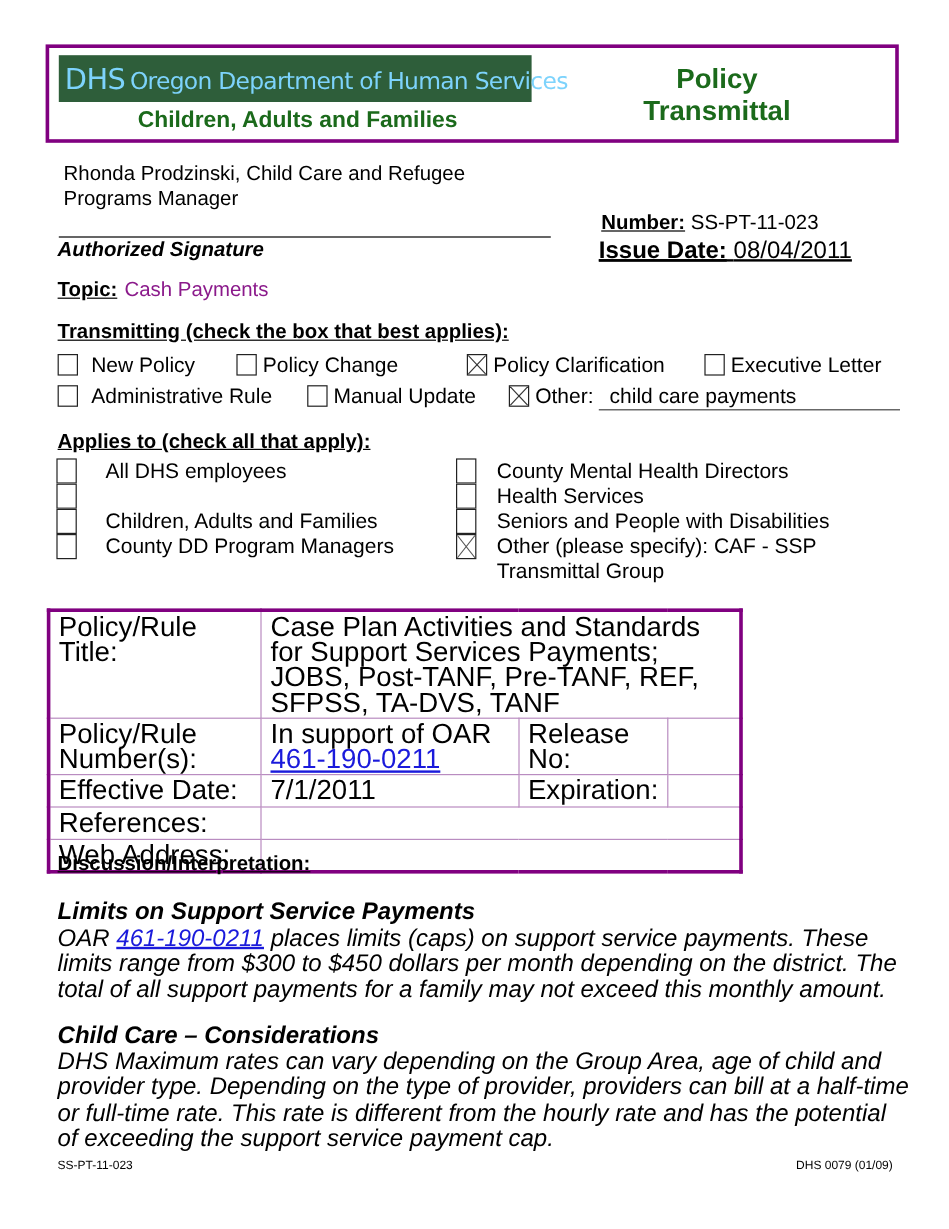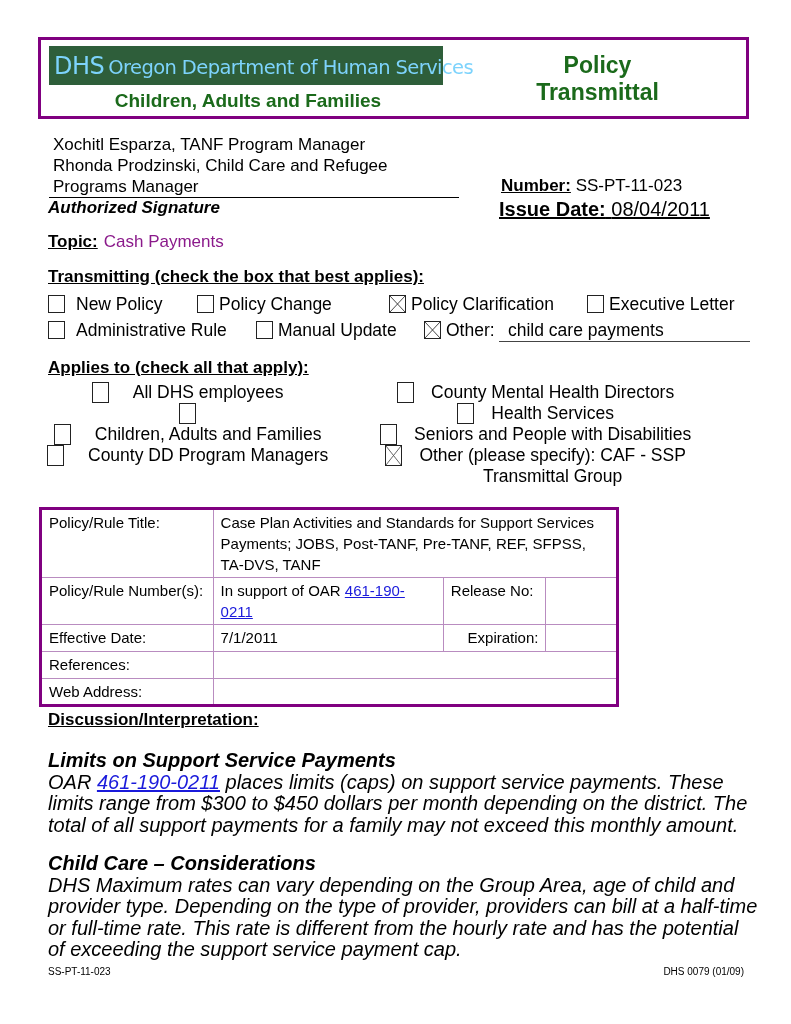--- a/index.html
+++ b/index.html
@@ -29,26 +29,26 @@
   .section-head { font-size: 17px; font-weight: bold; text-decoration: underline; white-space: nowrap; }
 
   .cb { display: inline-block; width: 17px; height: 18px; border: 1px solid #222; box-sizing: border-box; vertical-align: -3px; position: relative; background: #fff; }
   .cb svg { position: absolute; left: 0; top: 0; }
   .opt { font-size: 17.5px; white-space: nowrap; }
   .opt .cb { margin-right: 5px; }
 
   .other-line { left: 499px; top: 341px; width: 251px; border-top: 1px solid #444; }
 
   .applies-col { font-size: 17.5px; line-height: 21px; }
-  .applies-row { display: flex; align-items: flex-start; height: 21px; justify-content: center; }
+  .applies-row { display: flex; align-items: flex-start; height: 21px; }
   .applies-row .cb { width: 17px; height: 21px; vertical-align: 0; margin-top: 0; }
   .applies-row .txt { margin-left: 26px; white-space: nowrap; }
 
   
-  .info-table { left: 39px; top: 507px; width: 580px; border-collapse: collapse; border: 3px solid #800080; font-size: 15px; }
+  .info-table { left: 39px; top: 507px; width: 580px; border-collapse: collapse; border: 3px solid #800080; font-size: 23px; }
   .info-table td { border: 1px solid #b98cc0; padding: 2px 7px; vertical-align: top; line-height: 21px; }
   .link { color: #1a1adb; text-decoration: underline; }
 
   
   .body-text { font-size: 20px; line-height: 21.5px; width: 710px; font-style: italic; }
   .bold { font-weight: bold; }
 
   .footer { font-size: 10px; }
 </style>
 </head>
@@ -63,21 +63,20 @@
   </svg>
   <span class="logo-text"><span class="dhs">DHS</span><span>Oregon Department of Human Services</span></span>
 </div>
 <div class="abs division">Children, Adults and Families</div>
 <div class="abs pt-title">
   <div>Policy</div>
   <div>Transmittal</div>
 </div>
 
 <div class="abs sig-lines">
-  <div>Xochitl Esparza, TANF Program Manager</div>
   <div>Rhonda Prodzinski, Child Care and Refugee</div>
   <div>Programs Manager</div>
 </div>
 <div class="abs sig-rule"></div>
 <div class="abs auth-sig">Authorized Signature</div>
 
 <div class="abs num-line" style="left:501px;">
   <span class="lbl-ul">Number:</span>
   <span>SS-PT-11-023</span>
 </div>

